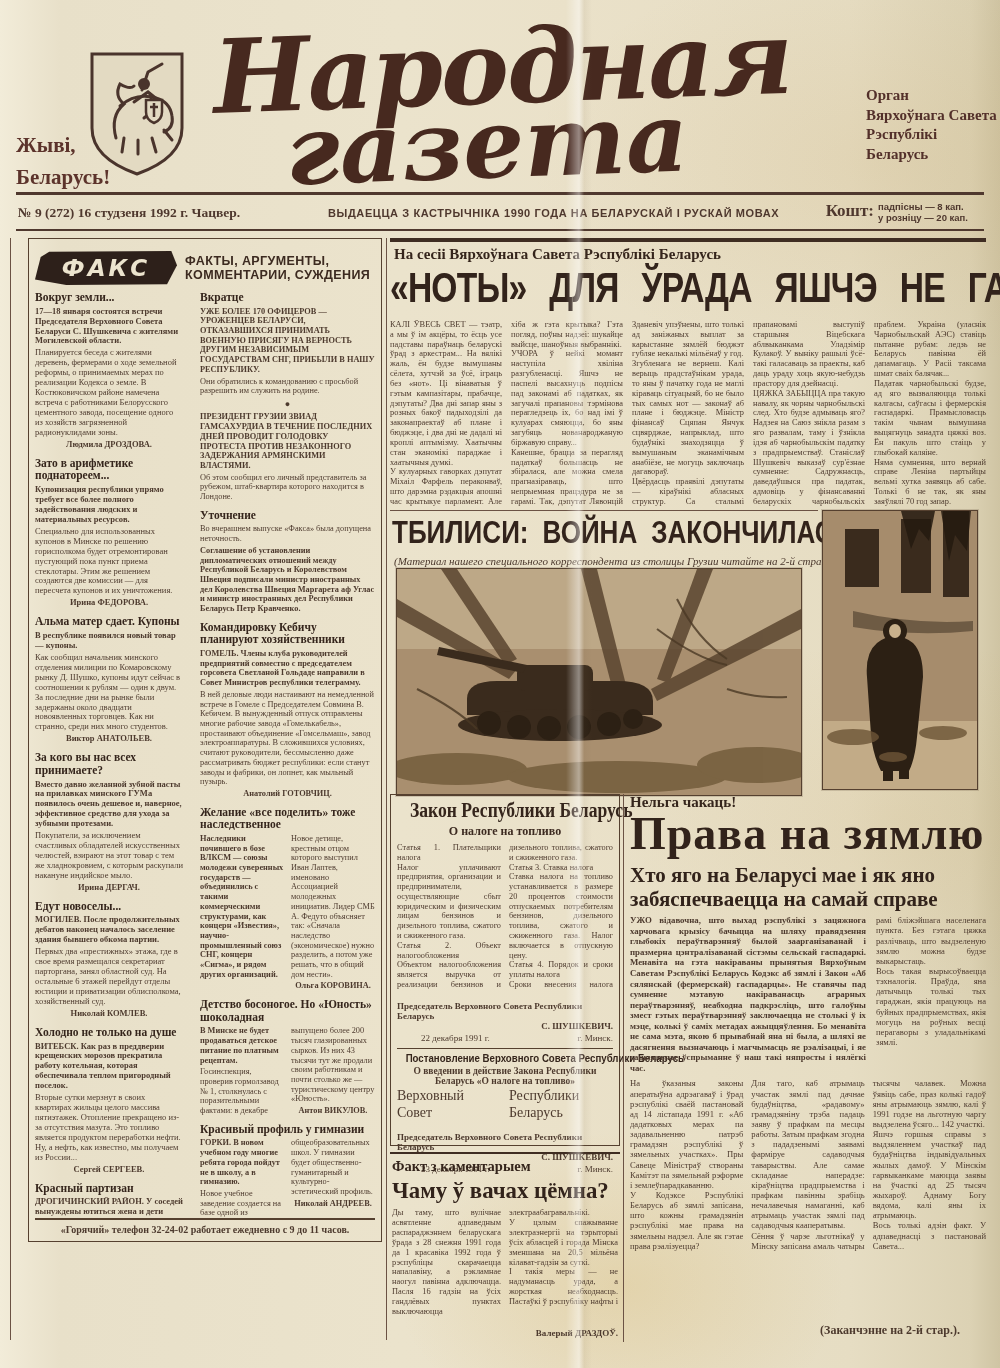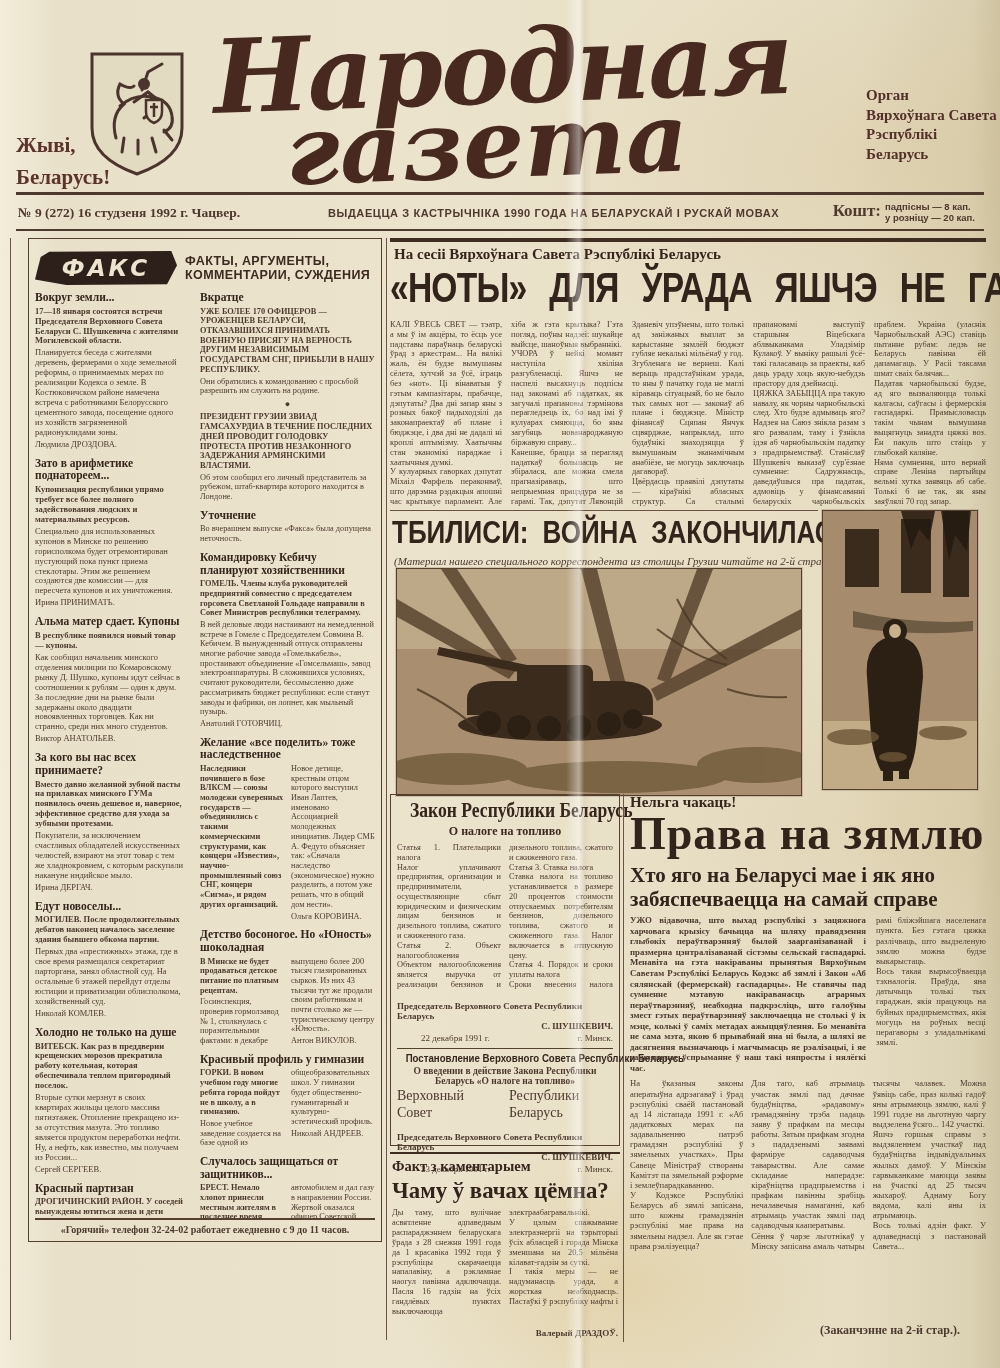--- a/index.html
+++ b/index.html
@@ -6,34 +6,34 @@
   .page{position:relative;width:1000px;height:1368px;margin:0 auto;overflow:hidden;
     color:#4d3a2e;font-family:"Liberation Serif",serif;
     background:
       radial-gradient(ellipse 320px 220px at 62% 94%, rgba(199,158,59,.20), transparent 70%),
       radial-gradient(ellipse 500px 300px at 88% 12%, rgba(190,150,80,.13), transparent 70%),
       radial-gradient(ellipse 420px 260px at 90% 60%, rgba(187,144,66,.10), transparent 70%),
       linear-gradient(90deg,#f2ecd9 0%,#e8e0c9 6%,#ebe3cc 40%,#eae1c9 57%,#e6ddc3 85%,#dcd2b4 97%,#cfc4a3 100%);}
   .fold{position:absolute;top:0;bottom:0;width:26px;left:566px;
     background:linear-gradient(90deg,transparent,rgba(255,255,255,.45) 50%,rgba(120,100,70,.08) 70%,transparent);pointer-events:none;}
   .prose{white-space:pre-line;text-align:justify;}
-  .by{text-align:left;font-weight:normal;}
+  .by{text-align:center;font-weight:bold;}
   
   .slogan{position:absolute;left:16px;top:130px;font-size:21px;font-weight:bold;color:#5c332b;line-height:1.5;}
   .coat{position:absolute;left:86px;top:50px;}
   .logo{position:absolute;left:198px;top:-2px;width:660px;height:195px;color:#47291f;
     font-family:"DejaVu Serif",serif;font-style:italic;font-weight:bold;transform:rotate(-2deg);}
   .logo .l1{position:absolute;left:16px;top:8px;font-size:102px;letter-spacing:-2px;}
   .logo .l2{position:absolute;left:86px;top:88px;font-size:96px;letter-spacing:0px;}
   .organ{position:absolute;left:866px;top:86px;font-size:15px;font-weight:bold;color:#53302a;line-height:1.3;white-space:pre-line;}
   .rule1{position:absolute;left:16px;right:16px;top:192px;height:3px;background:#4f382e;}
   .dateline{position:absolute;left:16px;right:16px;top:199px;height:28px;font-weight:bold;color:#4f382e;}
   .issue{position:absolute;left:2px;top:6px;font-size:13.5px;}
   .published{position:absolute;left:312px;top:8px;font-size:11px;letter-spacing:.6px;font-family:"Liberation Sans",sans-serif;}
-  .price{position:absolute;right:9px;top:2px;}
+  .price{position:absolute;right:16px;top:2px;}
   .price b{font-size:17px;vertical-align:top;}
   .price .pl{display:inline-block;font-size:9.5px;line-height:1.2;white-space:pre-line;margin-left:4px;font-family:"Liberation Sans",sans-serif;}
   .rule2{position:absolute;left:16px;right:16px;top:229px;height:2px;background:#4f382e;}
   .vleft{position:absolute;left:10px;top:238px;height:1102px;width:1px;background:#6b5244;}
   .vmid{position:absolute;left:386px;top:238px;height:1102px;width:1px;background:#6b5244;}
   
   .faks{position:absolute;left:28px;top:238px;width:354px;height:1004px;border:1.5px solid #55402f;
     box-sizing:border-box;padding:6px;display:flex;flex-direction:column;}
   .faks-head{display:flex;align-items:center;gap:8px;height:46px;flex:none;}
   .faks-logo{flex:none;width:142px;height:34px;background:#2d201a;color:#ece4ce;display:flex;align-items:center;justify-content:center;
@@ -152,21 +152,21 @@
         <div class="art">
             <h4>Вокруг земли...</h4>
             <p class="lead">17—18 января состоятся встречи Председателя Верховного Совета Беларуси С. Шушкевича с жителями Могилевской области.</p>
             <p>Планируется беседа с жителями деревень, фермерами о ходе земельной реформы, о принимаемых мерах по реализации Кодекса о земле. В Костюковичском районе намечена встреча с работниками Белорусского цементного завода, посещение одного из хозяйств загрязненной радионуклидами зоны.</p>
             <div class="by">Людмила ДРОЗДОВА.</div>
           </div>
         <div class="art">
             <h4>Зато в арифметике поднатореем...</h4>
             <p class="lead">Купонизация республики упрямо требует все более полного задействования людских и материальных ресурсов.</p>
             <p>Специально для использованных купонов в Минске по решению горисполкома будет отремонтирован пустующий пока пункт приема стеклотары. Этим же решением создаются две комиссии — для пересчета купонов и их уничтожения.</p>
-            <div class="by">Ирина ПРИНИМАТЬ.</div>
+            <div class="by">Ирина ФЕДОРОВА.</div>
           </div>
         <div class="art">
             <h4>Альма матер сдает. Купоны</h4>
             <p class="lead">В республике появился новый товар — купоны.</p>
             <p>Как сообщил начальник минского отделения милиции по Комаровскому рынку Д. Шушко, купоны идут сейчас в соотношении к рублям — один к двум. За последние дни на рынке были задержаны около двадцати новоявленных торговцев. Как ни странно, среди них много студентов.</p>
             <div class="by">Виктор АНАТОЛЬЕВ.</div>
           </div>
         <div class="art">
             <h4>За кого вы нас всех принимаете?</h4>
             <p class="lead">Вместо давно желанной зубной пасты на прилавках минского ГУМа появилось очень дешевое и, наверное, эффективное средство для ухода за зубными протезами.</p>
@@ -196,20 +196,21 @@
           <h4>Вкратце</h4>
           <p class="lead">УЖЕ БОЛЕЕ 170 ОФИЦЕРОВ — УРОЖЕНЦЕВ БЕЛАРУСИ, ОТКАЗАВШИХСЯ ПРИНИМАТЬ ВОЕННУЮ ПРИСЯГУ НА ВЕРНОСТЬ ДРУГИМ НЕЗАВИСИМЫМ ГОСУДАРСТВАМ СНГ, ПРИБЫЛИ В НАШУ РЕСПУБЛИКУ.</p>
           <p>Они обратились к командованию с просьбой разрешить им служить на родине.</p>
           <div class="dot">●</div>
           <p class="lead">ПРЕЗИДЕНТ ГРУЗИИ ЗВИАД ГАМСАХУРДИА В ТЕЧЕНИЕ ПОСЛЕДНИХ ДНЕЙ ПРОВОДИТ ГОЛОДОВКУ ПРОТЕСТА ПРОТИВ НЕЗАКОННОГО ЗАДЕРЖАНИЯ АРМЯНСКИМИ ВЛАСТЯМИ.</p>
           <p>Об этом сообщил его личный представитель за рубежом, штаб-квартира которого находится в Лондоне.</p>
         </div>
         <div class="art">
           <h4>Уточнение</h4>
           <p>Во вчерашнем выпуске «Факса» была допущена неточность.</p>
+          <p class="lead">Соглашение об установлении дипломатических отношений между Республикой Беларусь и Королевством Швеция подписали министр иностранных дел Королевства Швеция Маргарета аф Углас и министр иностранных дел Республики Беларусь Петр Кравченко.</p>
         </div>
         <div class="art">
           <h4>Командировку Кебичу планируют хозяйственники</h4>
           <p class="lead">ГОМЕЛЬ. Члены клуба руководителей предприятий совместно с председателем горсовета Светланой Гольдаде направили в Совет Министров республики телеграмму.</p>
           <p>В ней деловые люди настаивают на немедленной встрече в Гомеле с Председателем Совмина В. Кебичем. В вынужденный отпуск отправлены многие рабочие завода «Гомелькабель», простаивают объединение «Гомсельмаш», завод электроаппаратуры. В сложившихся условиях, считают руководители, бессмысленно даже рассматривать бюджет республики: если станут заводы и фабрики, он лопнет, как мыльный пузырь.</p>
           <div class="by">Анатолий ГОТОВЧИЦ.</div>
         </div>
         <div class="art">
           <h4>Желание «все поделить» тоже наследственное</h4>
           <div class="cols2">

